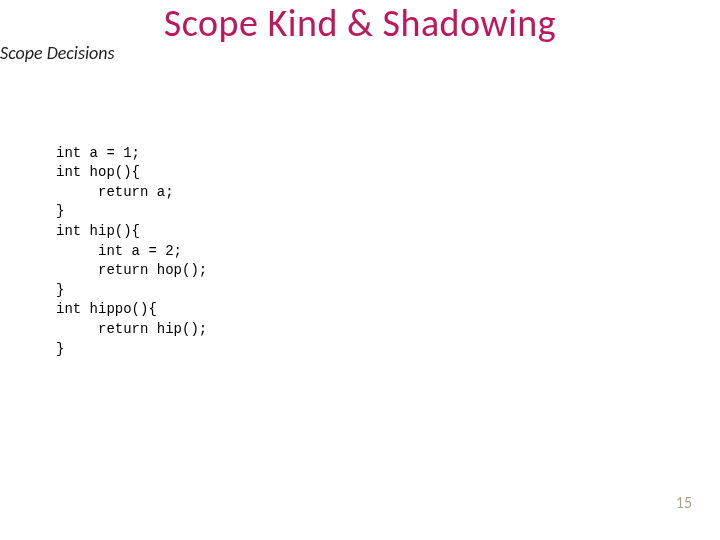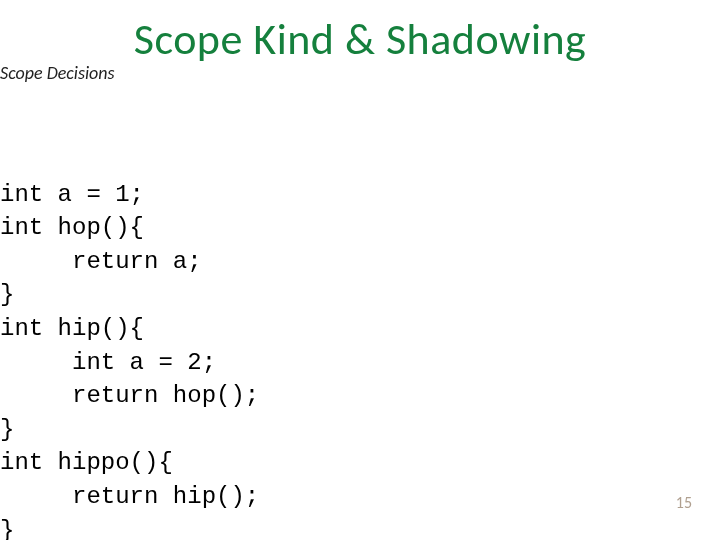--- a/index.html
+++ b/index.html
@@ -6,38 +6,39 @@
     body {
       width: 720px;
       height: 540px;
       background: #ffffff;
       font-family: Calibri, "Segoe UI", Arial, sans-serif;
       position: relative;
       overflow: hidden;
     }
     .title {
       text-align: center;
-      font-size: 44px;
+      font-size: 38px;
       font-weight: 400;
-      color: #15803d;
-      margin-top: 12px;
+      color: #be185d;
+      margin-top: 0;
       letter-spacing: 0.5px;
     }
     .subtitle {
       text-align: left;
       font-size: 18px;
       font-style: italic;
       color: #222;
       margin-top: -4px;
     }
     .code-block {
       font-family: "Courier New", Courier, monospace;
-      font-size: 24px;
+      font-size: 14px;
       color: #000;
       white-space: pre;
+      margin-left: 56px;
       margin-top: 60px;
       line-height: 1.4;
     }
     .page-number {
       position: absolute;
       bottom: 28px;
       right: 28px;
       font-size: 16px;
       color: #b0a090;
     }

